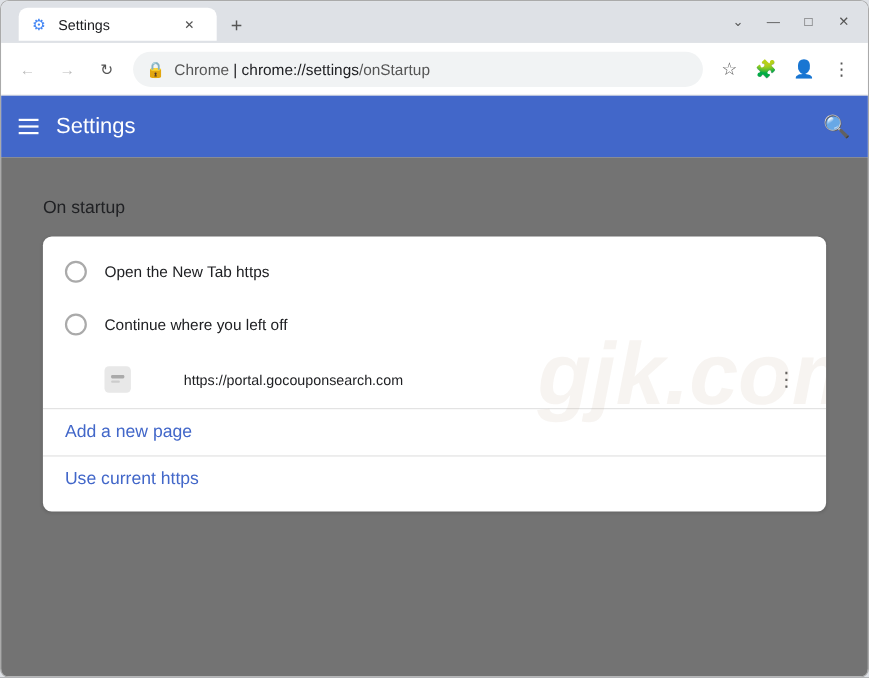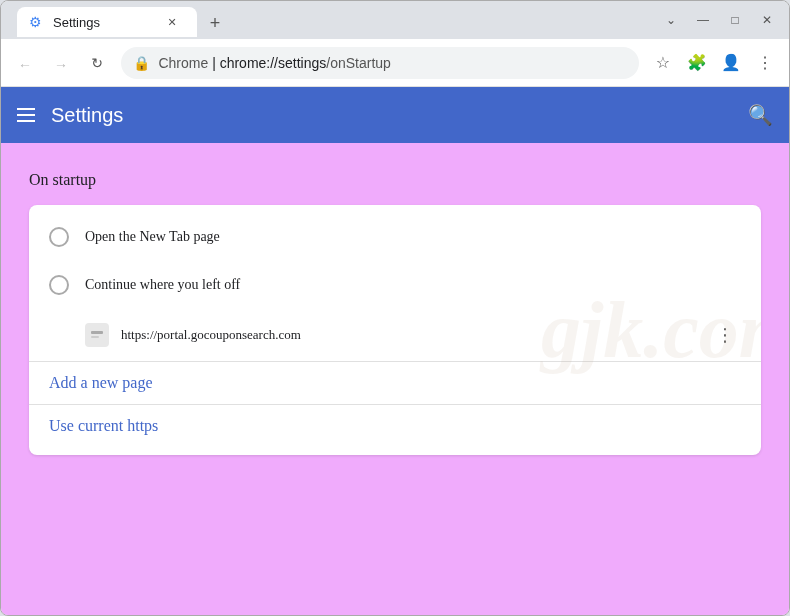--- a/index.html
+++ b/index.html
@@ -224,24 +224,23 @@
 
     .search-icon-header {
       color: white;
       font-size: 20px;
       cursor: pointer;
     }
 
     
     .page-content {
       flex: 1;
-      background: #f0abfc;
-      padding: 28px;
+      background: #737373;
+      padding: 38px;
       overflow-y: auto;
-      font-family: Liberation Serif, serif;
     }
 
     .section-title {
       font-size: 16px;
       font-weight: 500;
       color: #202124;
       margin-bottom: 16px;
     }
 
     .options-card {
@@ -305,20 +304,21 @@
       display: flex;
       align-items: center;
       justify-content: center;
       font-size: 12px;
       flex-shrink: 0;
       overflow: hidden;
     }
 
     .page-info {
       flex: 1;
+      margin-left: 36px;
     }
 
     .page-url-main {
       font-size: 13px;
       color: #202124;
     }
 
     .page-url-sub {
       font-size: 12px;
       color: #666;
@@ -427,21 +427,21 @@
     <div class="section-title">On startup</div>
 
     <div class="options-card">
       
       <div class="watermark">gjk.com</div>
 
       
       <div class="option-row">
         <div class="radio-outer">
         </div>
-        <span class="option-label">Open the New Tab page</span>
+        <span class="option-label">Open the New Tab https</span>
       </div>
 
       
       <div class="option-row">
         <div class="radio-outer">
         </div>
         <span class="option-label">Continue where you left off</span>
       </div>
 
       

